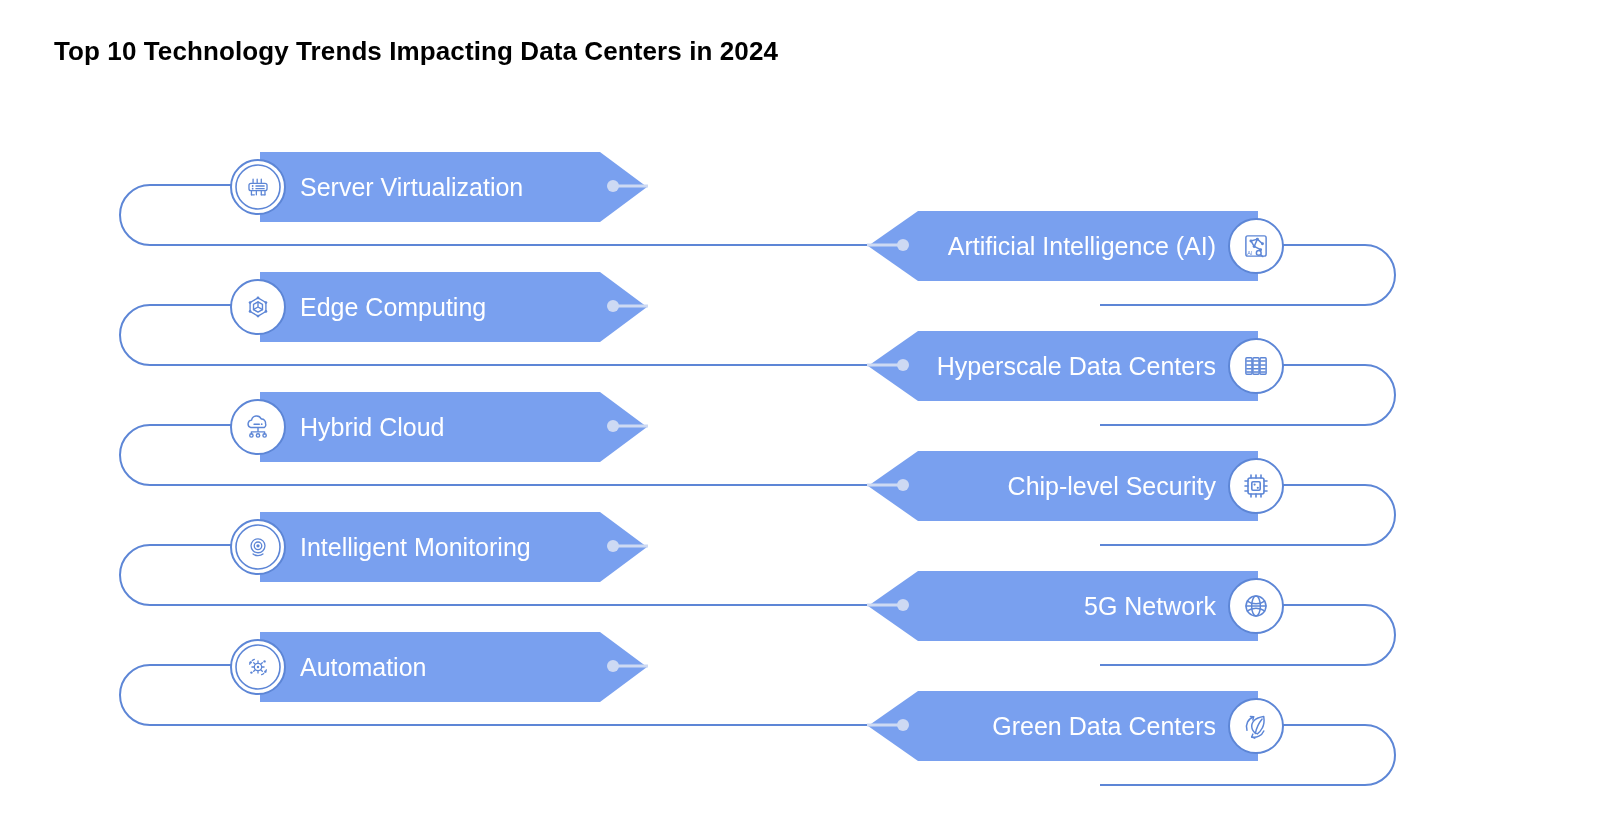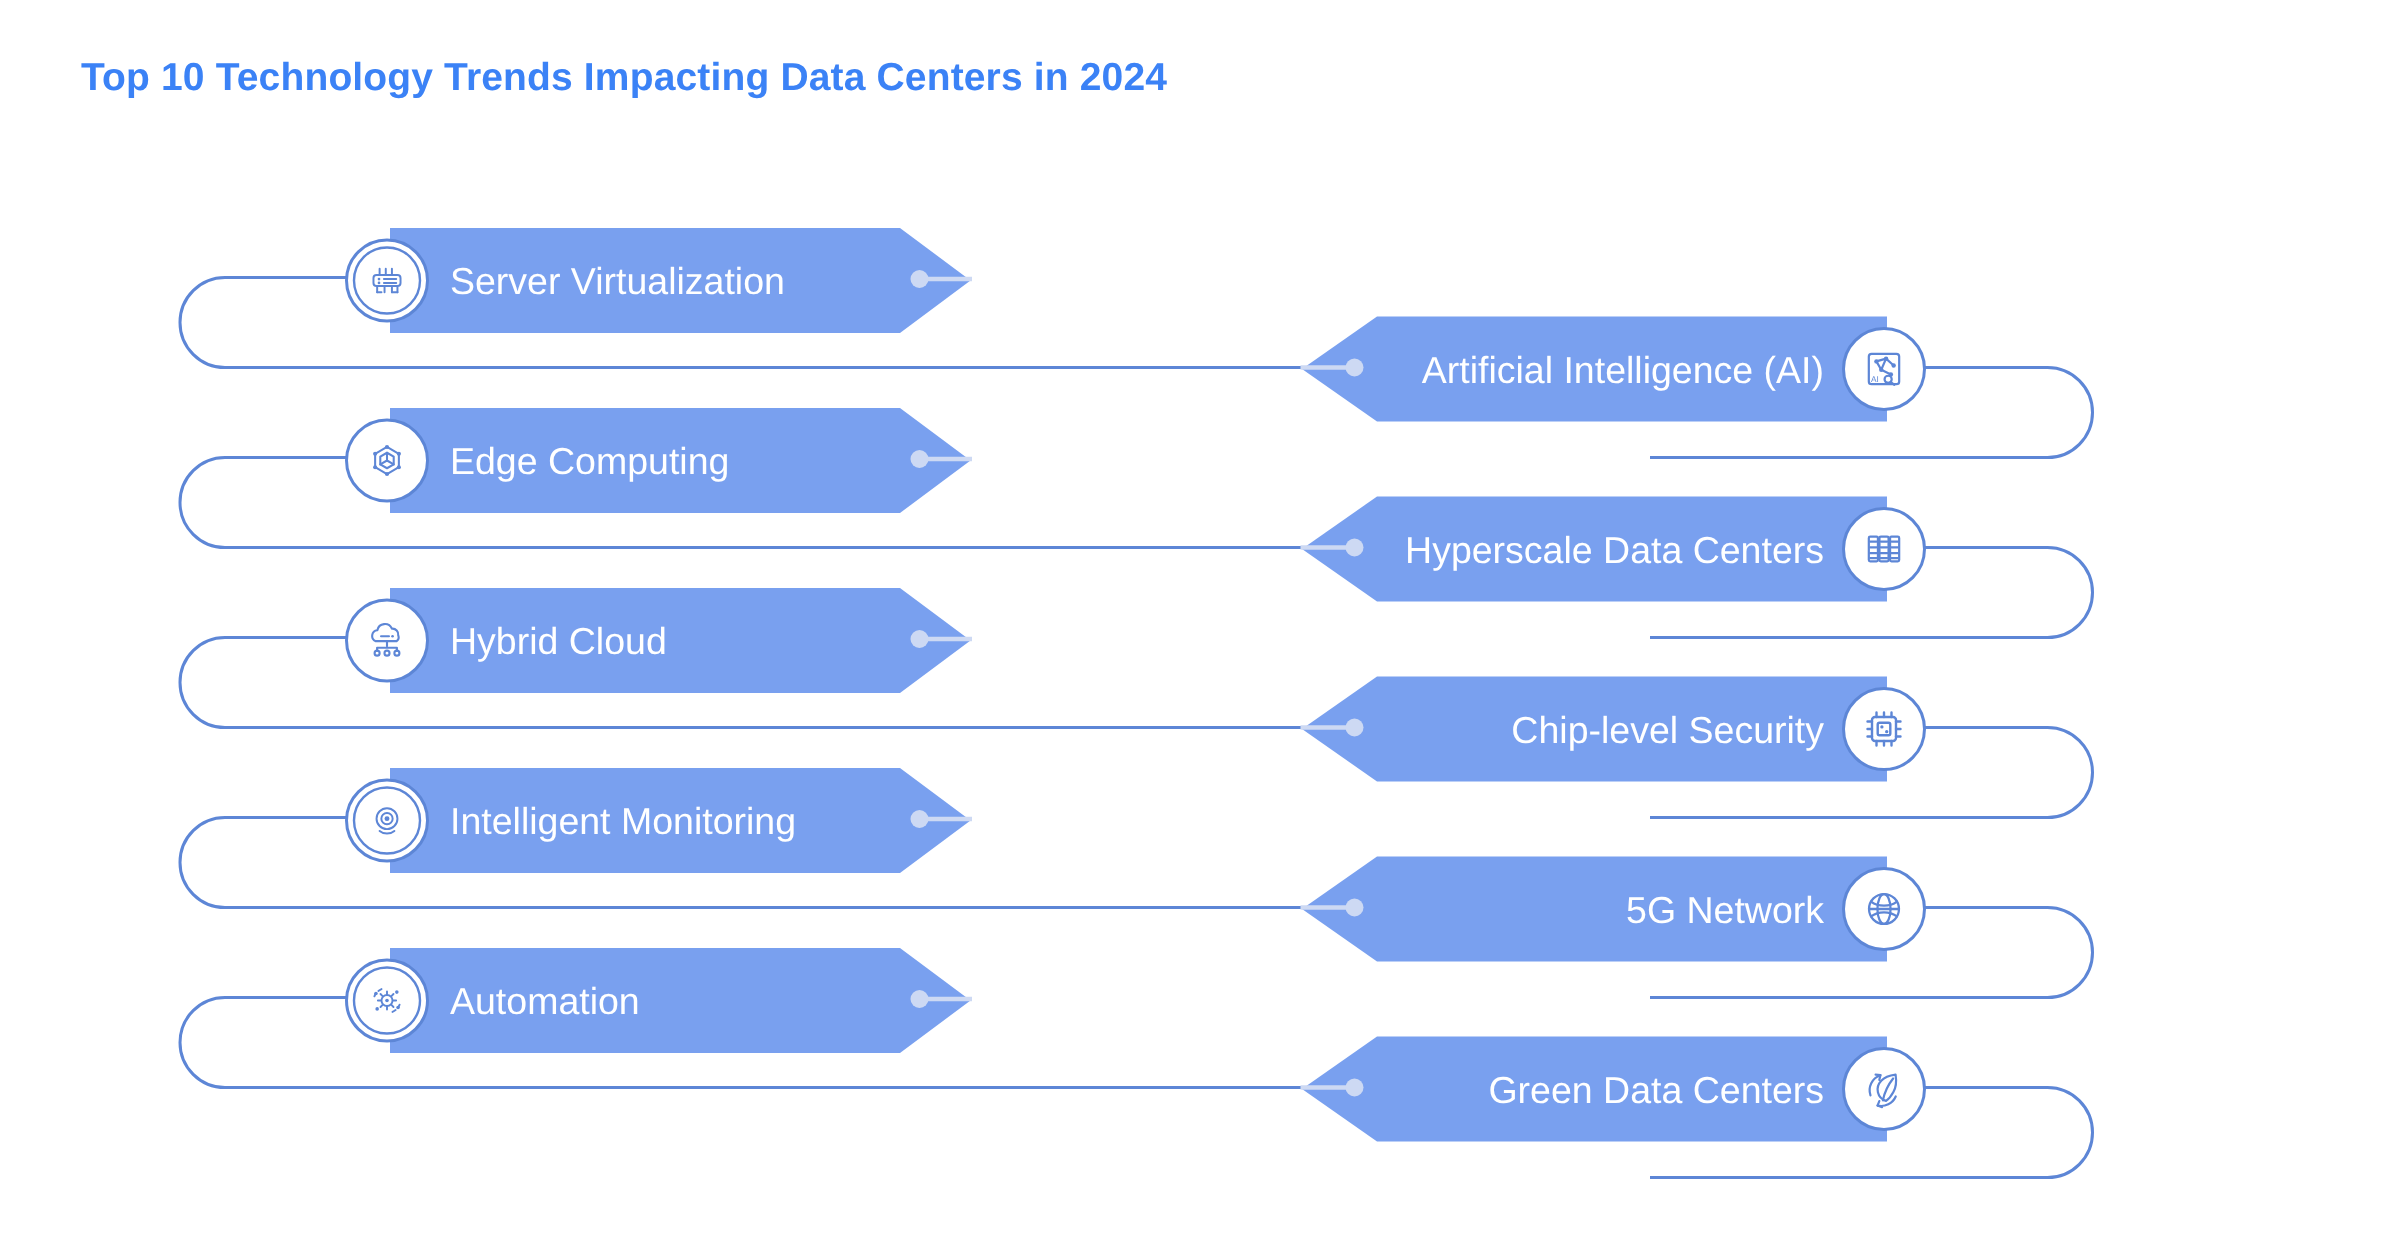--- a/index.html
+++ b/index.html
@@ -14,21 +14,21 @@
     overflow: hidden;
     position: relative;
   }
 
   #page-title {
     position: absolute;
     left: 54px;
     top: 36px;
     font-size: 26px;
     font-weight: bold;
-    color: #3b82f6;
+    color: #000000;
     letter-spacing: 0.1px;
     white-space: nowrap;
   }
 
   #diagram {
     position: absolute;
     left: 0;
     top: 0;
     width: 1600px;
     height: 831px;

